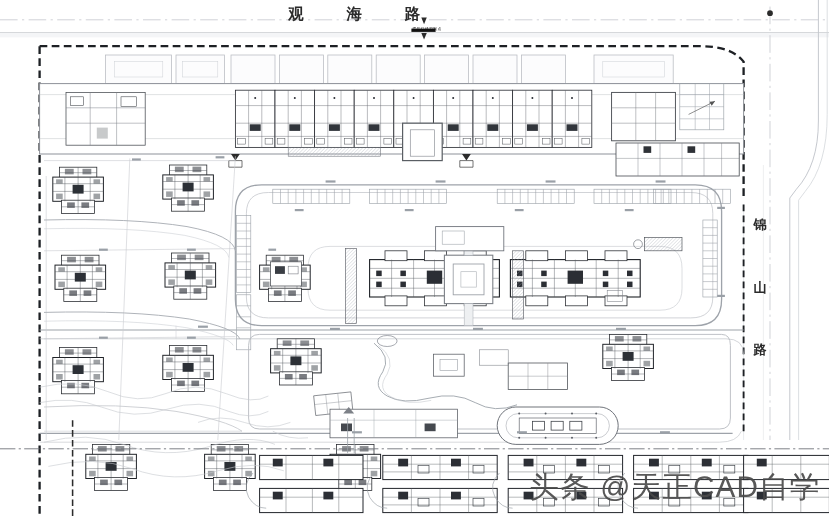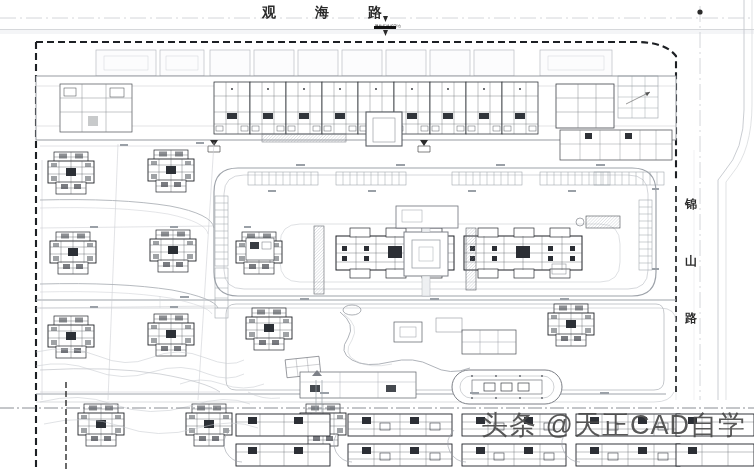--- a/index.html
+++ b/index.html
@@ -3,21 +3,21 @@
 <meta charset="utf-8">
 <style>
   html,body{margin:0;padding:0;background:#ffffff;}
   body{font-family:"Liberation Sans","DejaVu Sans",sans-serif;}
   #stage{position:relative;width:754px;height:471px;overflow:hidden;background:#ffffff;}
   #cad{position:absolute;left:0;top:0;width:754px;height:471px;}
   .lbl{position:absolute;color:#2b2b2b;font-weight:700;letter-spacing:0;}
   #road-top-label{top:4px;left:262px;width:120px;display:flex;justify-content:space-between;font-size:14px;}
   #road-top-label span{display:inline-block;}
   #road-right-label{top:196px;left:682px;width:18px;font-size:12px;display:flex;flex-direction:column;align-items:center;gap:40px;}
-  #watermark{position:absolute;right:8px;bottom:28px;font-size:27px;color:#4a4a4a;opacity:.92;
+  #watermark{position:absolute;right:8px;bottom:10px;font-size:27px;color:#4a4a4a;opacity:.92;
     font-family:"Liberation Sans","DejaVu Sans",sans-serif;white-space:nowrap;letter-spacing:1px;}
   #marker-text{position:absolute;left:375px;top:24px;font-size:3.4px;color:#111;letter-spacing:.4px;}
 </style>
 </head>
 <body>
 
 <div id="stage">
 
   <svg id="cad" viewBox="0 0 754 471">
     <defs>

